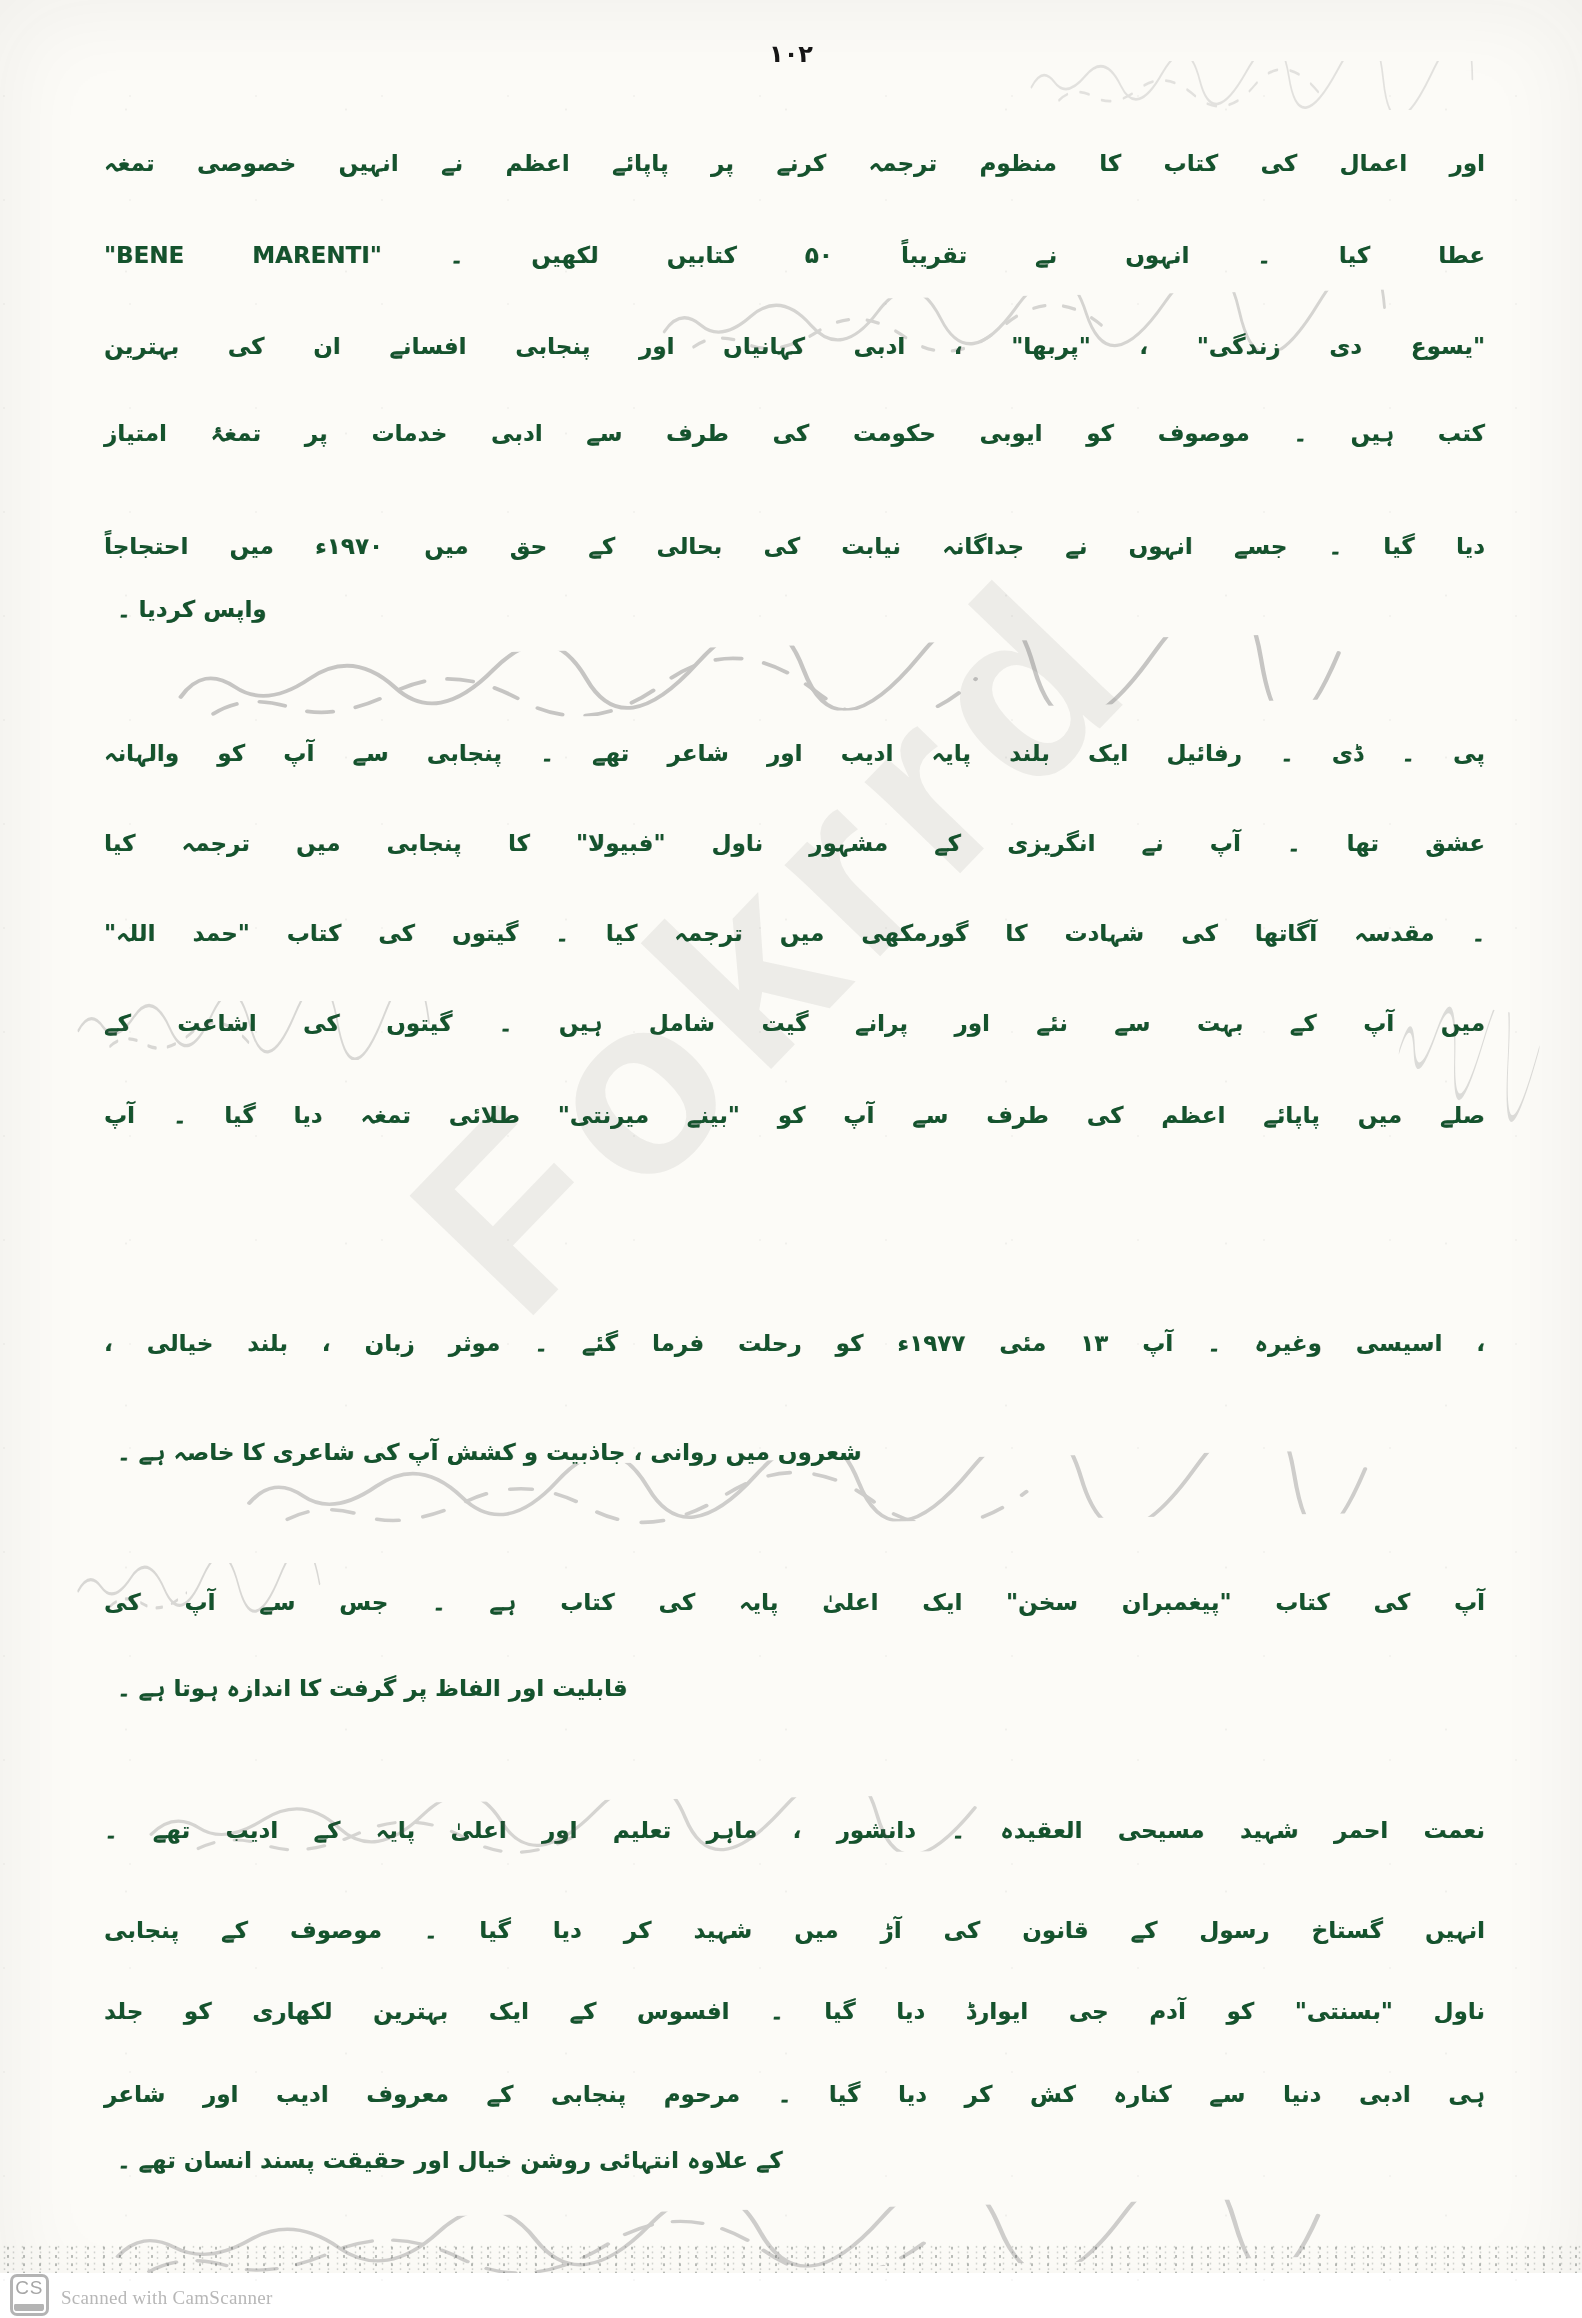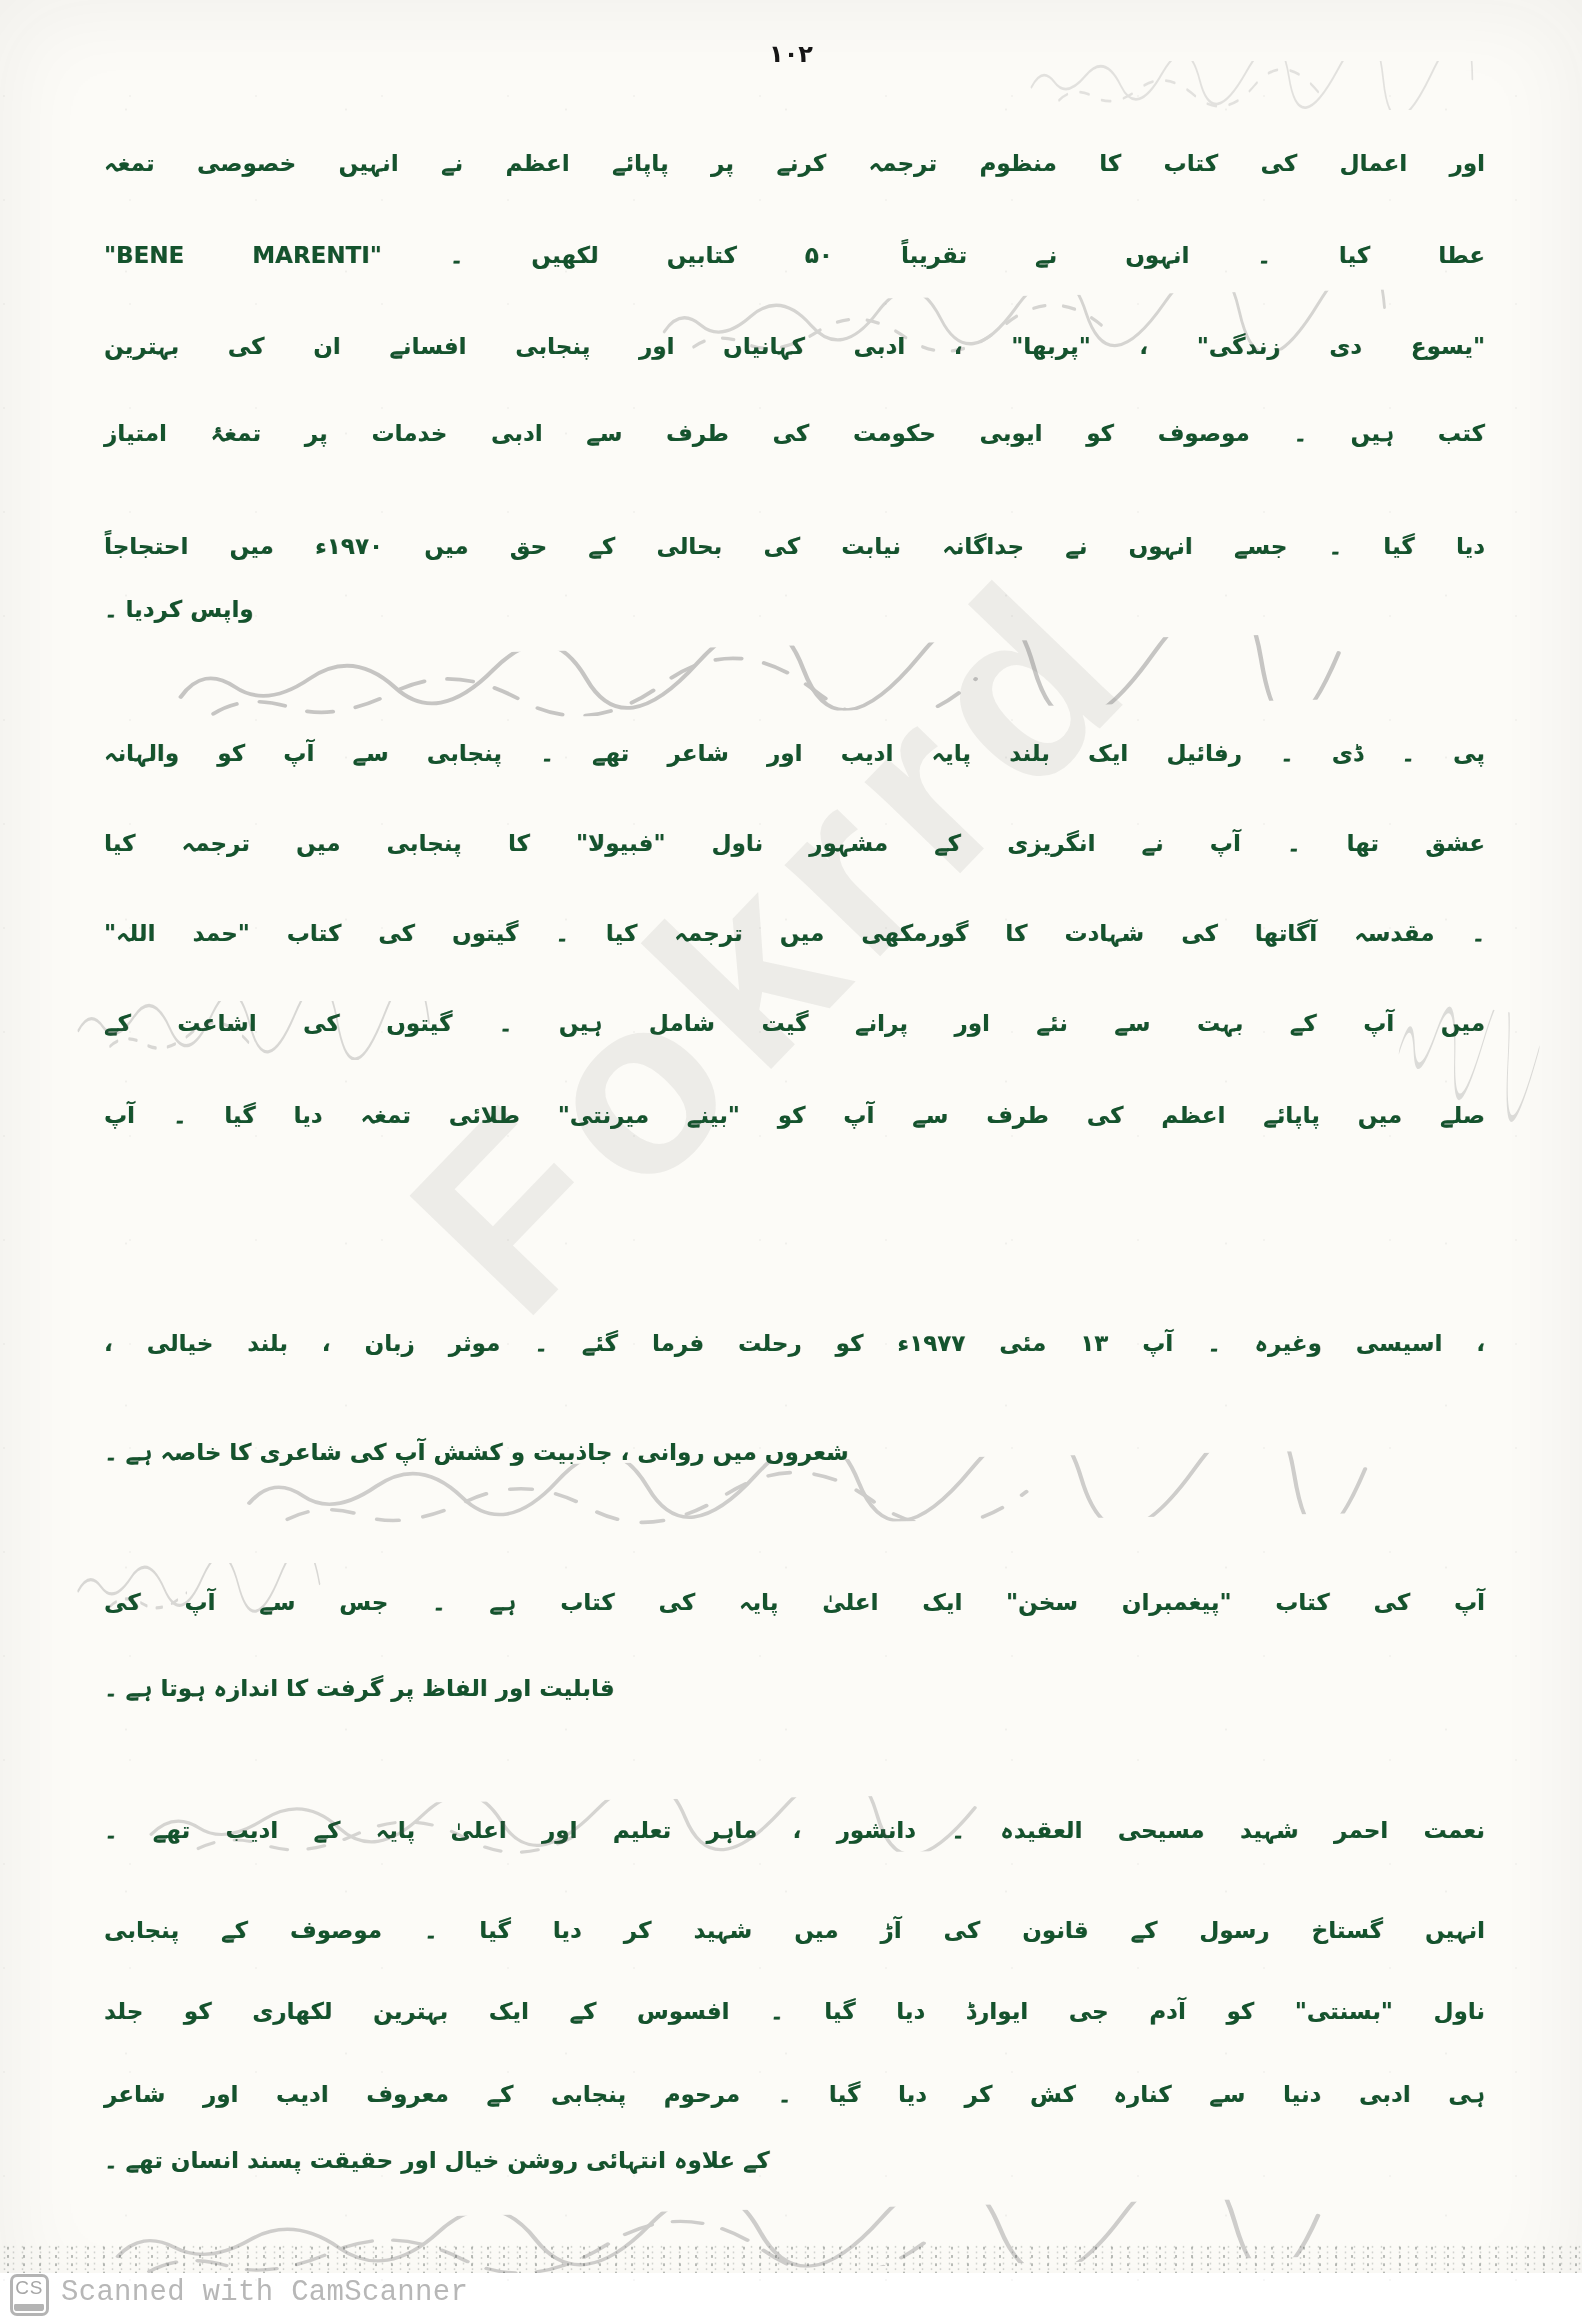--- a/index.html
+++ b/index.html
@@ -26,21 +26,21 @@
     text-align:center;font-size:24px;font-weight:bold;color:#161616;
   }
   .uline{
     position:absolute;left:104px;right:97px;
     direction:rtl;unicode-bidi:plaintext;
     font-size:23px;line-height:1.3;font-weight:bold;color:#14532d;
     text-align:justify;text-align-last:justify;
     white-space:nowrap;
     text-shadow:0.4px 0.4px 0 rgba(20,20,20,.35);
   }
-  .uline.short{text-align:left;text-align-last:left;}
+  .uline.short{text-align:left;text-align-last:left;margin-left:13px;}
   .watermark{
     position:absolute;top:800px;left:42px;width:1460px;
     transform:rotate(-46deg);transform-origin:50% 50%;
     font-size:250px;font-weight:bold;letter-spacing:18px;
     color:rgba(110,110,108,.10);
     text-align:center;pointer-events:none;
     font-family:"Liberation Sans",sans-serif;
   }
   .bleed{position:absolute;pointer-events:none;}
   .bleed svg{width:100%;height:100%;}
@@ -64,22 +64,22 @@
     position:absolute;top:0.7px;left:0;right:0;text-align:center;
     font-family:"Liberation Sans",sans-serif;
     font-size:19px;font-weight:normal;color:#a6a6a6;letter-spacing:0.7px;
   }
   .cs-base{
     position:absolute;left:1.4px;right:1.4px;bottom:1.4px;height:7.6px;
     background:#b4b4b4;border-radius:1.4px 1.4px 2.8px 2.8px;
   }
   .footer-text{
     position:absolute;left:61px;bottom:9.7px;
-    font-family:Liberation Mono, monospace;
-    font-size:29px;color:#b7b7b7;letter-spacing:0.3px;
+    font-family:Liberation Serif, serif;
+    font-size:19px;color:#b7b7b7;letter-spacing:0.3px;
   }
 </style>
 </head>
 <body>
 
 <div class="page">
 
   <div class="watermark">Fokrrd</div>
 
   <div class="pageno">۱۰۲</div>

